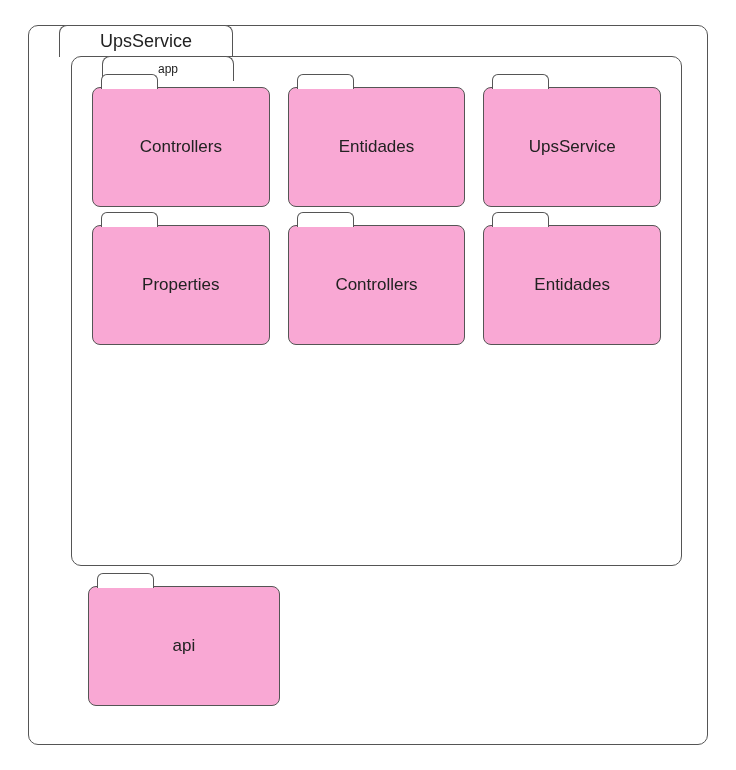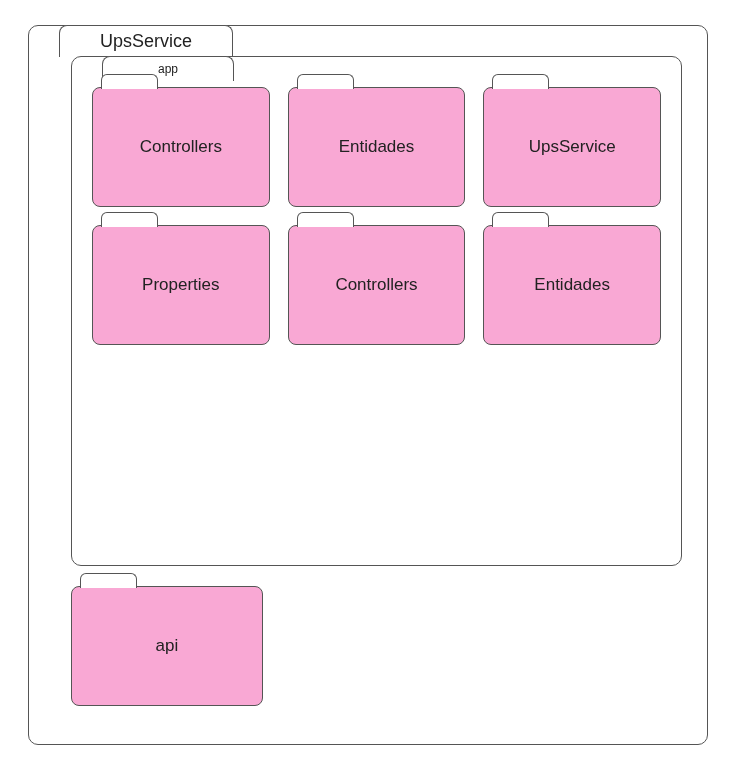--- a/index.html
+++ b/index.html
@@ -100,20 +100,21 @@
 
     .folder-label {
       font-size: 17px;
       color: #222;
       text-align: center;
     }
 
     
     .bottom-section {
       width: 100%;
+      margin-left: 17px;
     }
   </style>
 </head>
 <body>
 
 <div class="outer-container">
   <div class="outer-tab">
     <span>UpsService</span>
   </div>
 

